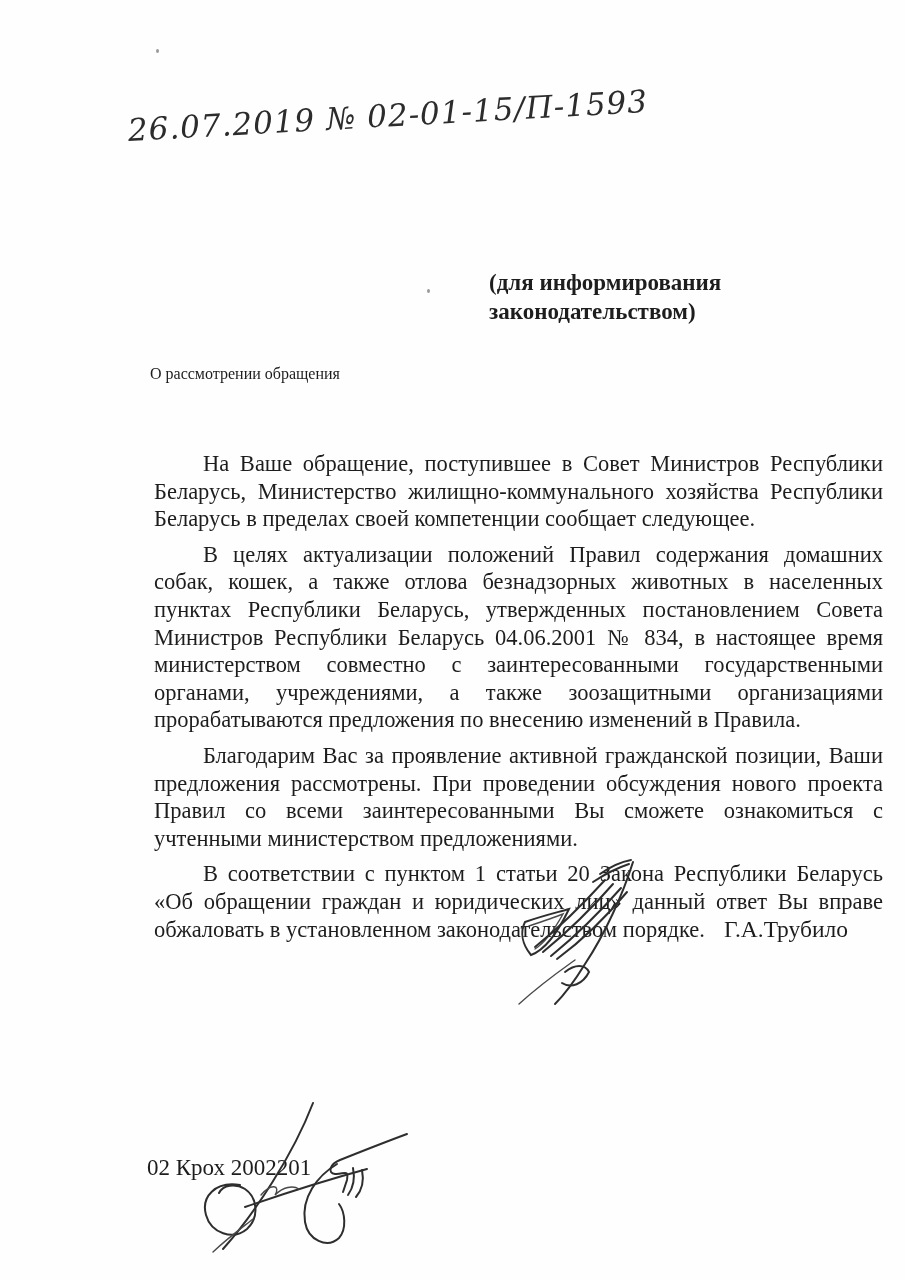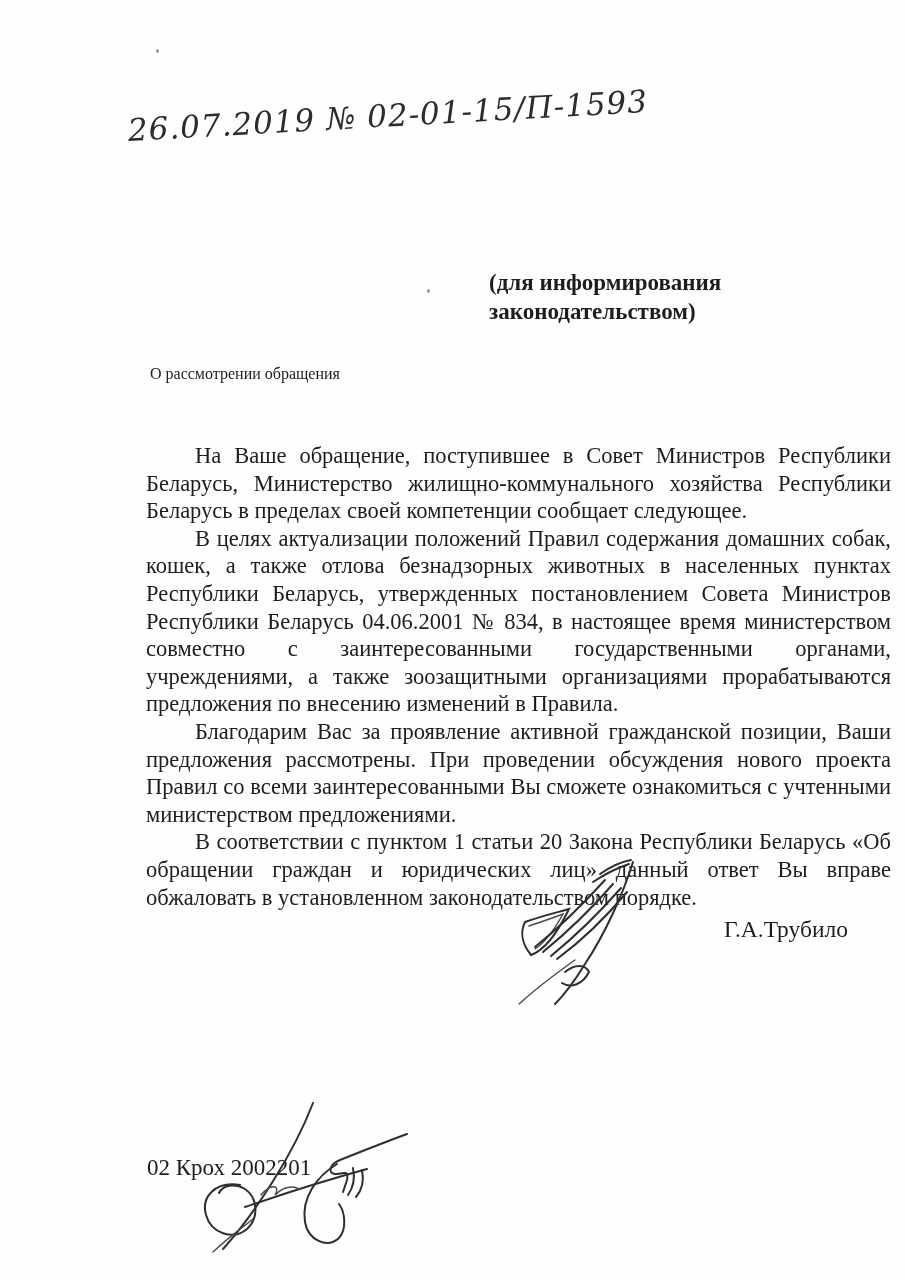--- a/index.html
+++ b/index.html
@@ -52,21 +52,21 @@
 
   .body-text {
     left: 146px;
     top: 442px;
     width: 745px;
     font-size: 22.5px;
     line-height: 27.6px;
     text-align: justify;
   }
   .body-text p {
-    margin: 0;
+    margin: 8px;
     text-indent: 49px;
   }
 
   .sign-title { left: 146px; top: 916px; font-size: 23.5px; white-space: nowrap; }
   .sign-name  { left: 724px; top: 916px; font-size: 23.5px; white-space: nowrap; text-align: right; }
 
   .footer-note {
     left: 147px;
     top: 1155px;
     font-size: 23px;

